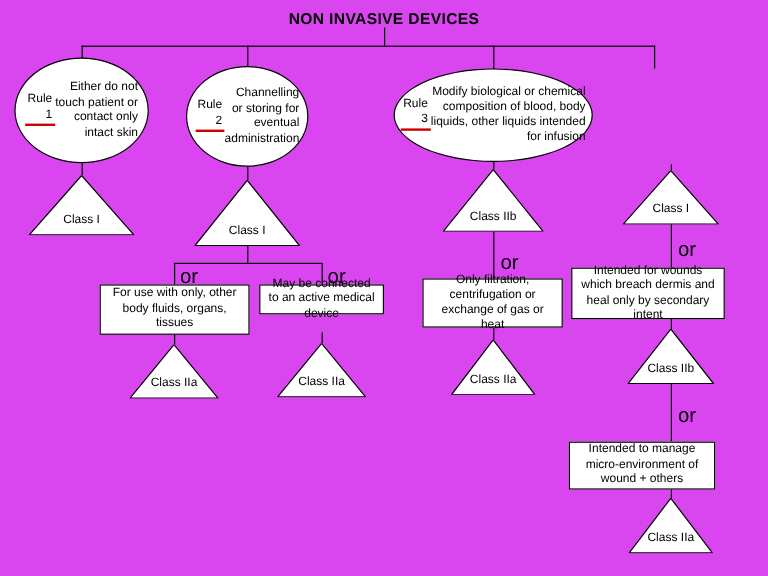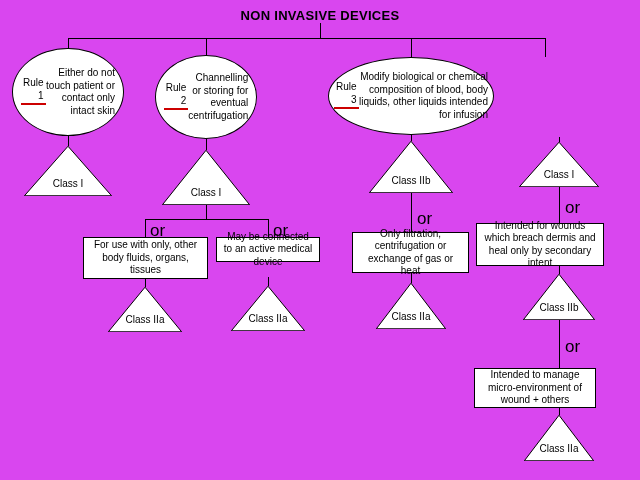--- a/index.html
+++ b/index.html
@@ -70,21 +70,21 @@
   <div class="line vline" style="left:68px;top:136px;height:10px"></div>
   <div class="tri" style="left:24px;top:146px;width:88px;height:50px">
     <svg viewBox="0 0 100 100" preserveAspectRatio="none" aria-hidden="true">
         <polygon points="50,0.5 0.5,99.5 99.5,99.5"></polygon>
       </svg>
     <span class="lbl">Class I</span>
   </div>
 
   <div class="ellipse" style="left:155px;top:55px;width:102px;height:84px">
     <span class="rule-name">Rule 2</span>
-    <span>Channelling or storing for eventual centrifugation</span>
+    <span>Channelling or storing for eventual administration</span>
   </div>
   <div class="line vline" style="left:206px;top:139px;height:11px"></div>
   <div class="tri" style="left:162px;top:150px;width:88px;height:55px">
     <svg viewBox="0 0 100 100" preserveAspectRatio="none" aria-hidden="true">
         <polygon points="50,0.5 0.5,99.5 99.5,99.5"></polygon>
       </svg>
     <span class="lbl">Class I</span>
   </div>
 
   <div class="line vline" style="left:206px;top:205px;height:14px"></div>

